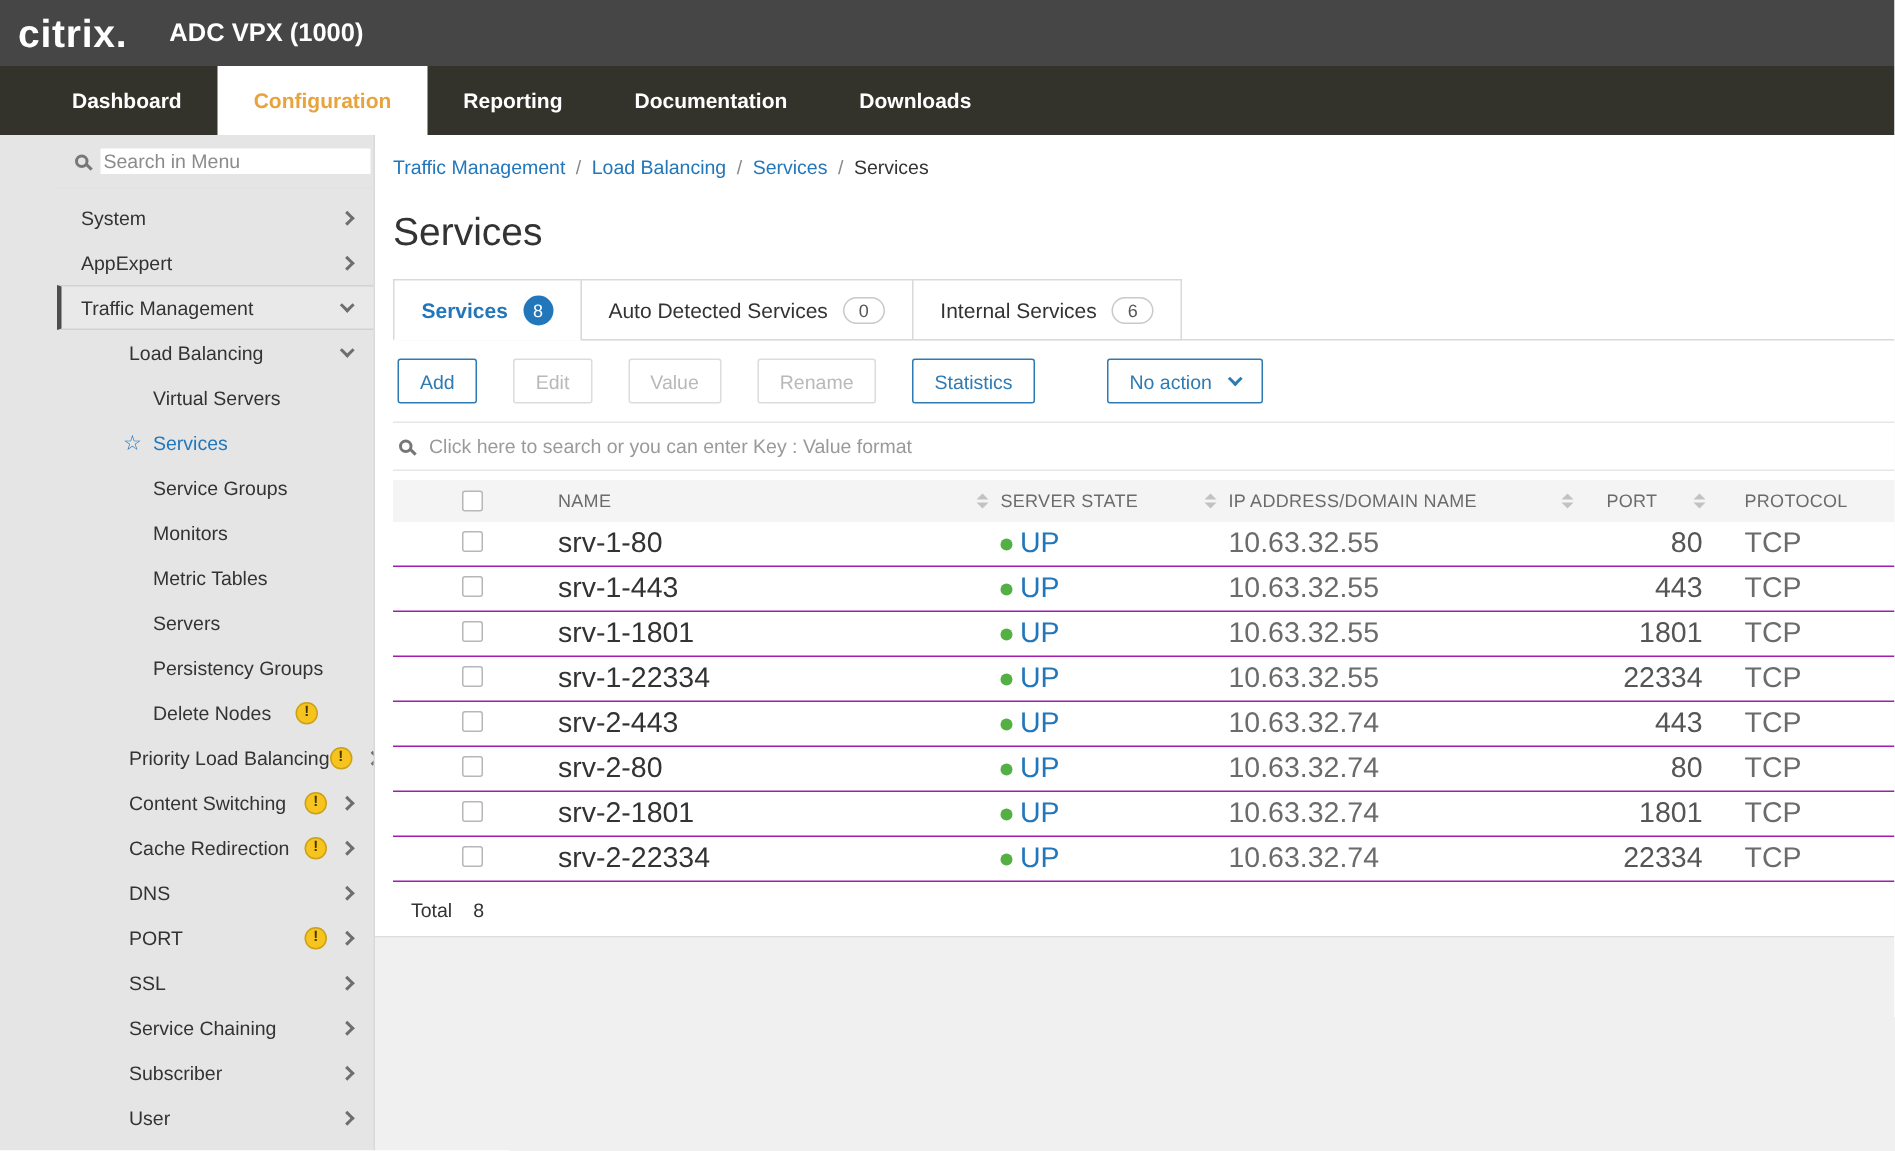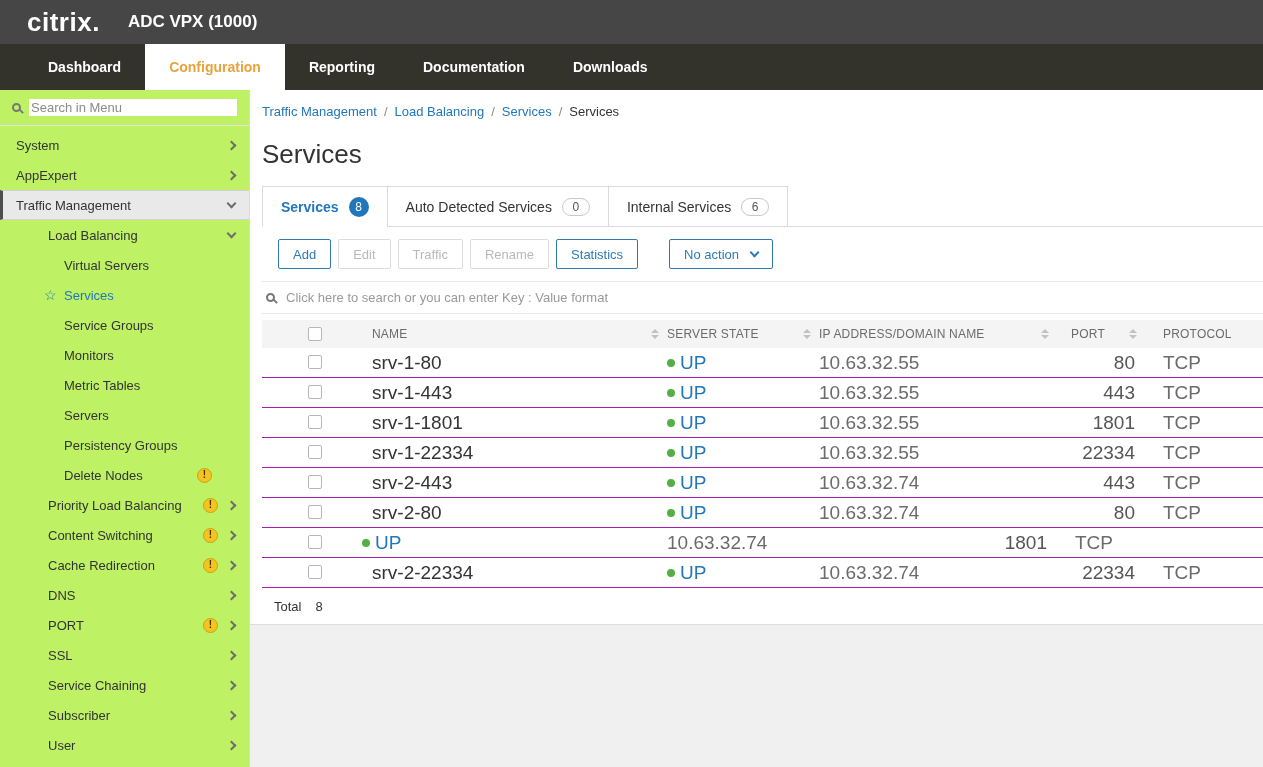--- a/index.html
+++ b/index.html
@@ -5,34 +5,34 @@
   * { box-sizing: border-box; }
   html,body { margin:0; padding:0; }
   body {
     width:1263px; height:767px; overflow:hidden;
     font-family:"Liberation Sans", sans-serif;
     background:#fff; color:#333;
   }
   .app { width:1263px; height:767px; display:flex; flex-direction:column; }
 
   
-  .topbar { flex:0 0 44px; background:#464646; display:flex; align-items:center; padding-left:27px; }
+  .topbar { flex:0 0 44px; background:#464646; display:flex; align-items:center; padding-left:12px; }
   .logo { color:#fff; font-size:26px; font-weight:700; letter-spacing:.5px; line-height:1; }
   .app-title { color:#fff; font-size:17px; font-weight:700; margin-left:28px; }
 
   
   .navbar { flex:0 0 46px; background:#33332c; display:flex; align-items:stretch; padding-left:24px; }
   .nav-tab { color:#fff; font-size:14px; font-weight:600; padding:0 24px; display:flex; align-items:center; cursor:pointer; }
   .nav-tab.active { background:#fff; color:#e8a33c; }
 
   
   .body { flex:1; display:flex; min-height:0; }
 
   
-  .sidebar { flex:0 0 250px; width:250px; background:#bef264; border-right:1px solid #d9d9d9; display:flex; flex-direction:column; font-size:13px; }
+  .sidebar { flex:0 0 250px; width:250px; background:#e5e5e5; border-right:1px solid #d9d9d9; display:flex; flex-direction:column; font-size:13px;padding-left:38px; }
   .side-search { flex:0 0 36px; border-bottom:1px solid #e2e2e2; display:flex; align-items:center; padding:0 12px; gap:8px; }
   .side-search input { border:none; outline:none; flex:1; font-size:13px; font-family:inherit; color:#333; }
   .side-search input::placeholder { color:#8b8b8b; }
   .side-menu { flex:1; overflow:hidden; padding-top:4px; }
   .side-item { height:30px; display:flex; align-items:center; padding:0 14px 0 16px; cursor:pointer; }
   .side-item .lbl { flex:1; color:#333; white-space:nowrap; }
   .side-item.lvl2 { padding-left:48px; }
   .side-item.lvl3 { padding-left:64px; }
   .side-item.lvl3svc { padding-left:44px; }
   .side-item.selected { background:#e9e9e9; border-top:1px solid #d2d2d2; border-bottom:1px solid #d2d2d2; border-left:3px solid #4d4d4d; padding-left:13px; }
@@ -57,21 +57,21 @@
   .page-title { font-size:26px; font-weight:400; color:#333; margin:20px 0 16px 0; }
 
   .ctabs { display:flex; border-bottom:1px solid #d9d9d9; height:41px; align-items:stretch; }
   .ctab { display:flex; align-items:center; gap:10px; padding:0 18px; border:1px solid #d9d9d9; background:#fff; font-size:14px; color:#333; cursor:pointer; margin-bottom:-1px; }
   .ctab + .ctab { margin-left:-1px; }
   .ctab.active { border-bottom:1px solid #fff; color:#2277bb; font-weight:700; }
   .badge { border-radius:10px; font-size:12px; display:flex; align-items:center; justify-content:center; font-weight:400; }
   .badge-active { background:#2277bb; color:#fff; min-width:20px; height:20px; padding:0 6px; }
   .badge-plain { background:#fff; border:1px solid #c9c9c9; color:#555; min-width:28px; height:18px; padding:0 8px; }
 
-  .toolbar { display:flex; align-items:center; gap:7px; margin:12px 16px; }
+  .toolbar { display:flex; align-items:center; gap:24px; margin:12px 3px; }
   .btn { height:30px; padding:0 14px; background:#fff; border:1px solid #2e7bb4; color:#2e7bb4; border-radius:2px; font-size:13px; font-family:inherit; display:flex; align-items:center; cursor:pointer; }
   .btn.disabled { border-color:#dcdcdc; color:#b9b9b9; cursor:default; }
   .btn.dropdown { margin-left:24px; gap:12px; }
 
   .searchbar { height:33px; border-top:1px solid #e6e6e6; border-bottom:1px solid #e6e6e6; display:flex; align-items:center; gap:9px; padding-left:4px; }
   .searchbar input { border:none; outline:none; flex:1; font-size:13px; font-family:inherit; color:#333; }
   .searchbar input::placeholder { color:#9a9a9a; }
   .mag { width:9px; height:9px; border:2px solid #777; border-radius:50%; position:relative; display:inline-block; flex:0 0 auto; }
   .mag::after { content:''; position:absolute; width:6px; height:2px; background:#777; transform:rotate(45deg); right:-5px; bottom:-2px; }
 
@@ -238,21 +238,21 @@
           </div>
           <div class="ctab">
             <span>Internal Services</span>
             <span class="badge badge-plain">6</span>
           </div>
         </div>
 
         <div class="toolbar">
           <button class="btn">Add</button>
           <button class="btn disabled">Edit</button>
-          <button class="btn disabled">Traffic</button>
+          <button class="btn disabled">Value</button>
           <button class="btn disabled">Rename</button>
           <button class="btn">Statistics</button>
           <button class="btn dropdown">
             <span>No action</span>
             <span class="chev down blue"></span>
           </button>
         </div>
 
         <div class="searchbar">
           <span class="mag"></span>
@@ -365,20 +365,21 @@
                 <span class="dot"></span>
                 <span class="state-txt">UP</span>
               </div>
             <div class="td ip">10.63.32.74</div>
             <div class="td port">80</div>
             <div class="td proto pad-proto">TCP</div>
           </div>
 
           <div class="trow">
             <div class="td cbcell"><span class="cb"></span></div>
+            <div class="td name pad-name">srv-2-1801</div>
             <div class="td state">
                 <span class="dot"></span>
                 <span class="state-txt">UP</span>
               </div>
             <div class="td ip">10.63.32.74</div>
             <div class="td port">1801</div>
             <div class="td proto pad-proto">TCP</div>
           </div>
 
           <div class="trow">

